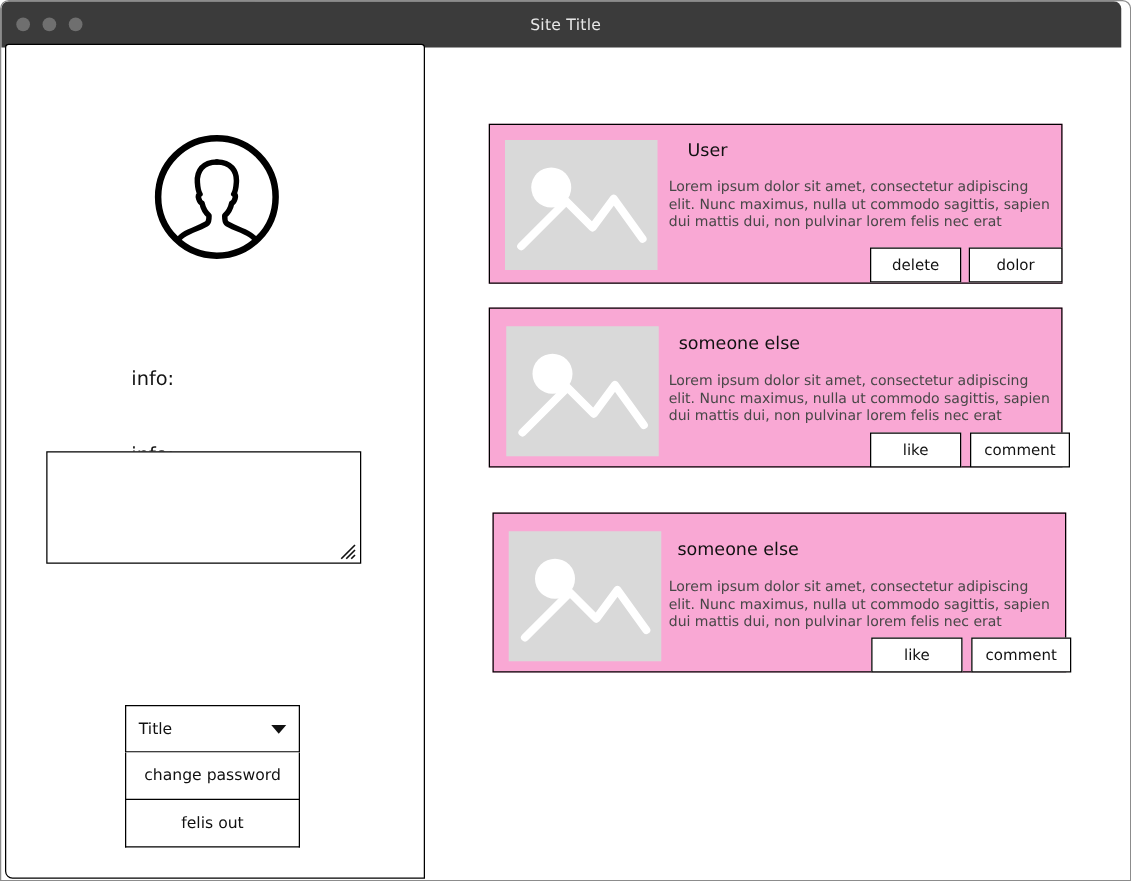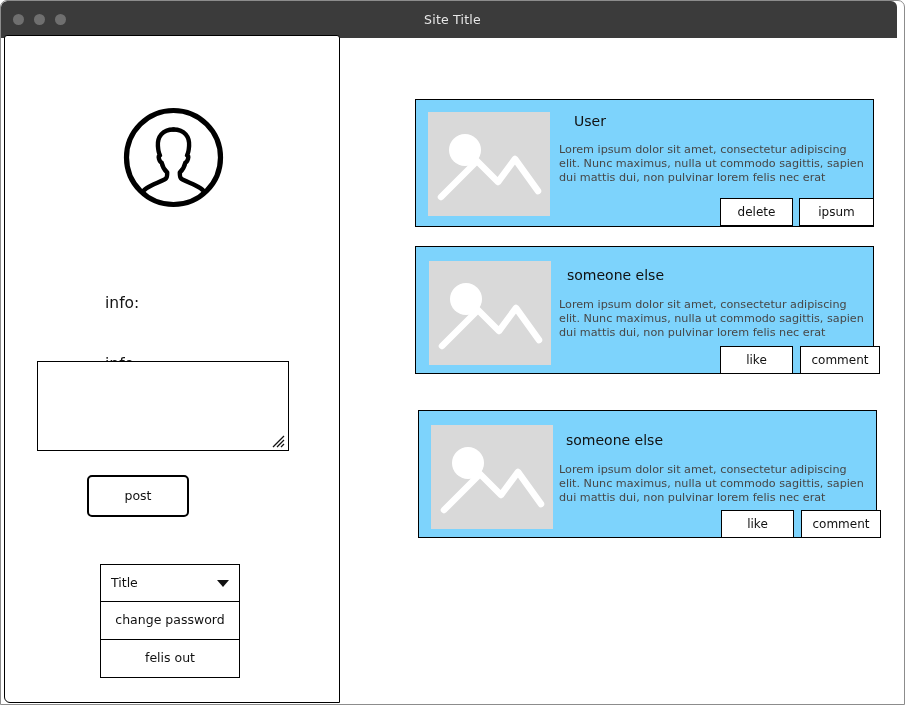--- a/index.html
+++ b/index.html
@@ -168,22 +168,21 @@
     position: absolute;
     left: 339px;
     top: 34px;
     width: 564px;
     height: 668px;
   }
   .card {
     position: absolute;
     box-sizing: border-box;
     border: 1.5px solid #000;
-    background: #7dd3fc;
-    margin-left: 24px;
+    background: #f9a8d4;
   }
   .thumb {
     position: absolute;
     background: #d9d9d9;
   }
   .card-user {
     position: absolute;
     font-size: 14px;
     color: #111;
     white-space: nowrap;
@@ -253,21 +252,20 @@
       <div class="info-line">info:</div>
     </div>
 
     <div id="composer">
       <span></span>
       <svg id="resize-grip" viewBox="0 0 16 16">
         <path d="M15 4 L4 15 M15 8 L8 15 M15 12 L12 15" stroke="#111" stroke-width="1.3" fill="none"></path>
       </svg>
     </div>
 
-    <button id="post-button">post</button>
 
     <div id="action-stack">
       <div class="stack-item" id="select-box">
         <span>Title</span>
         <span id="select-caret"></span>
       </div>
       <div class="stack-item">change password</div>
       <div class="stack-item">felis out</div>
     </div>
   </div>
@@ -277,21 +275,21 @@
     <div class="card" style="left:51px; top:64px; width:459px; height:128px;">
       <div class="thumb" style="left:12px; top:12px; width:122px; height:104px;">
         <svg width="122" height="104" viewBox="0 0 122 104">
           <circle cx="37" cy="38" r="16" fill="#ffffff"></circle>
           <path d="M13 85 L49 49 L70 70 L87 47 L110 79" fill="none" stroke="#ffffff" stroke-width="6.5" stroke-linecap="round" stroke-linejoin="round"></path>
         </svg>
       </div>
       <div class="card-user" style="left:158px; top:13px;">User</div>
       <div class="card-body" style="left:143px; top:43px; width:307px;">Lorem ipsum dolor sit amet, consectetur adipiscing elit. Nunc maximus, nulla ut commodo sagittis, sapien dui mattis dui, non pulvinar lorem felis nec erat</div>
       <button class="card-btn" style="left:304px; top:98px; width:73px; height:28px;">delete</button>
-      <button class="card-btn" style="left:383px; top:98px; width:75px; height:28px;">ipsum</button>
+      <button class="card-btn" style="left:383px; top:98px; width:75px; height:28px;">dolor</button>
     </div>
 
     <div class="card" style="left:51px; top:211px; width:459px; height:128px;">
       <div class="thumb" style="left:13px; top:14px; width:122px; height:104px;">
         <svg width="122" height="104" viewBox="0 0 122 104">
           <circle cx="37" cy="38" r="16" fill="#ffffff"></circle>
           <path d="M13 85 L49 49 L70 70 L87 47 L110 79" fill="none" stroke="#ffffff" stroke-width="6.5" stroke-linecap="round" stroke-linejoin="round"></path>
         </svg>
       </div>
       <div class="card-user" style="left:151px; top:20px;">someone else</div>

